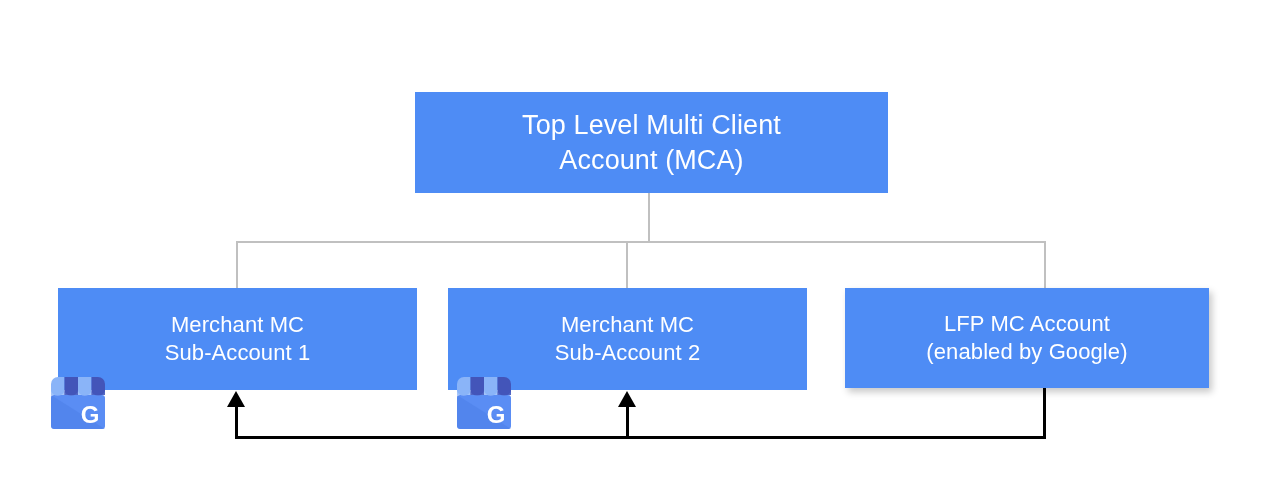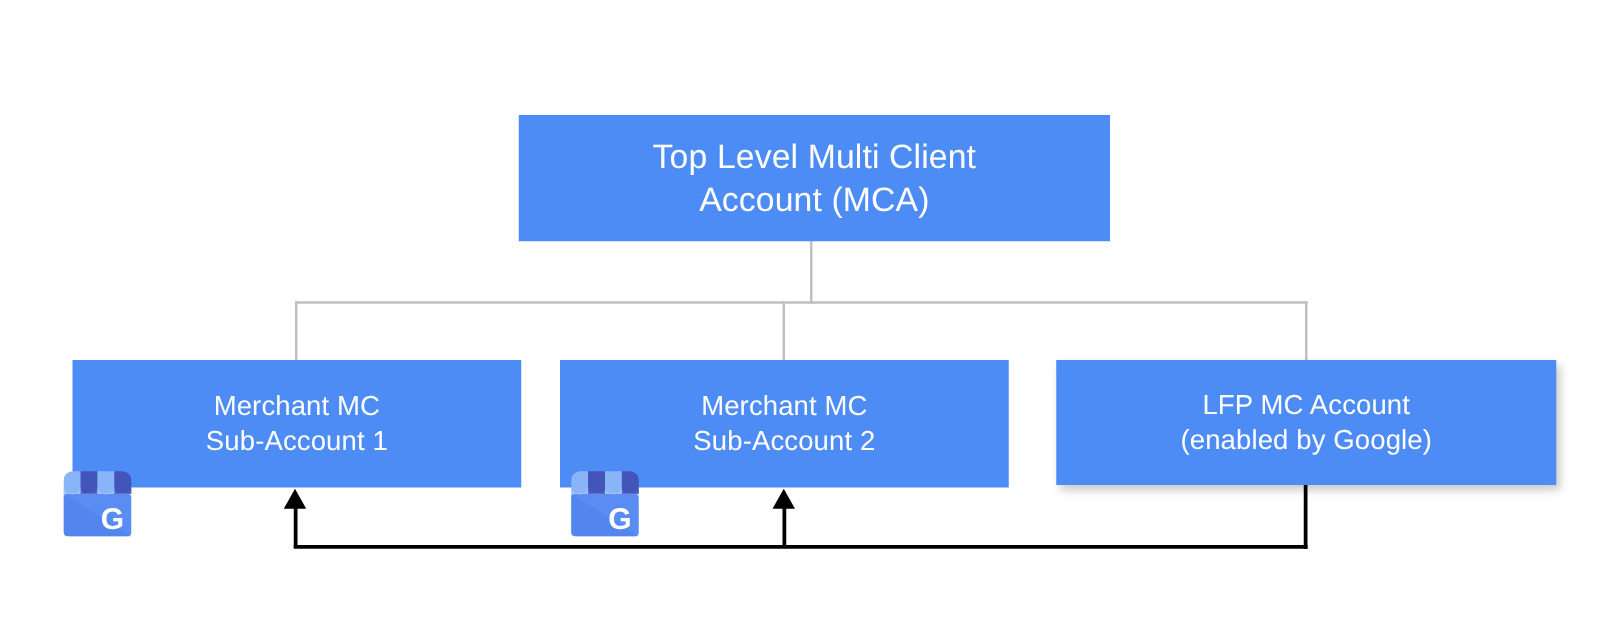--- a/index.html
+++ b/index.html
@@ -57,21 +57,21 @@
   #node-sub2 {
     left: 448px;
     top: 288px;
     width: 359px;
     height: 102px;
     font-size: 22px;
   }
   #node-lfp {
     left: 845px;
     top: 288px;
-    width: 400px;
+    width: 364px;
     height: 100px;
     font-size: 22px;
     box-shadow: 3px 4px 7px rgba(0,0,0,0.22);
   }
 
   
   .conn {
     position: absolute;
     background: #c0c0c0;
   }

